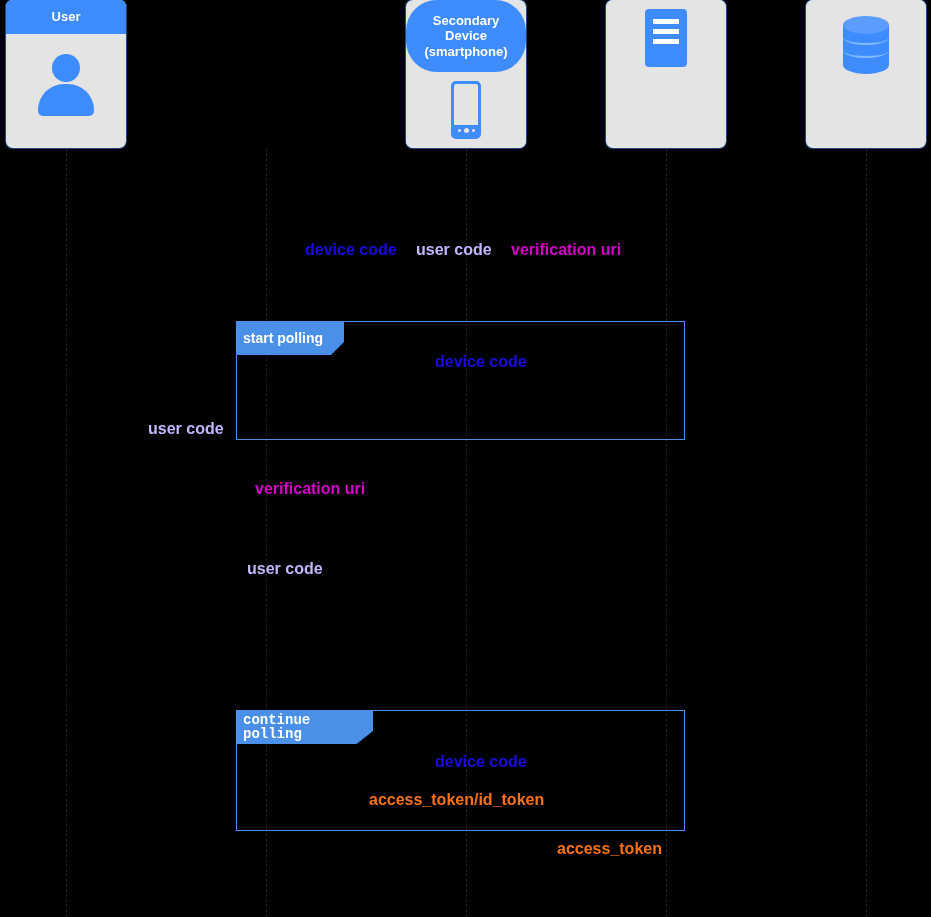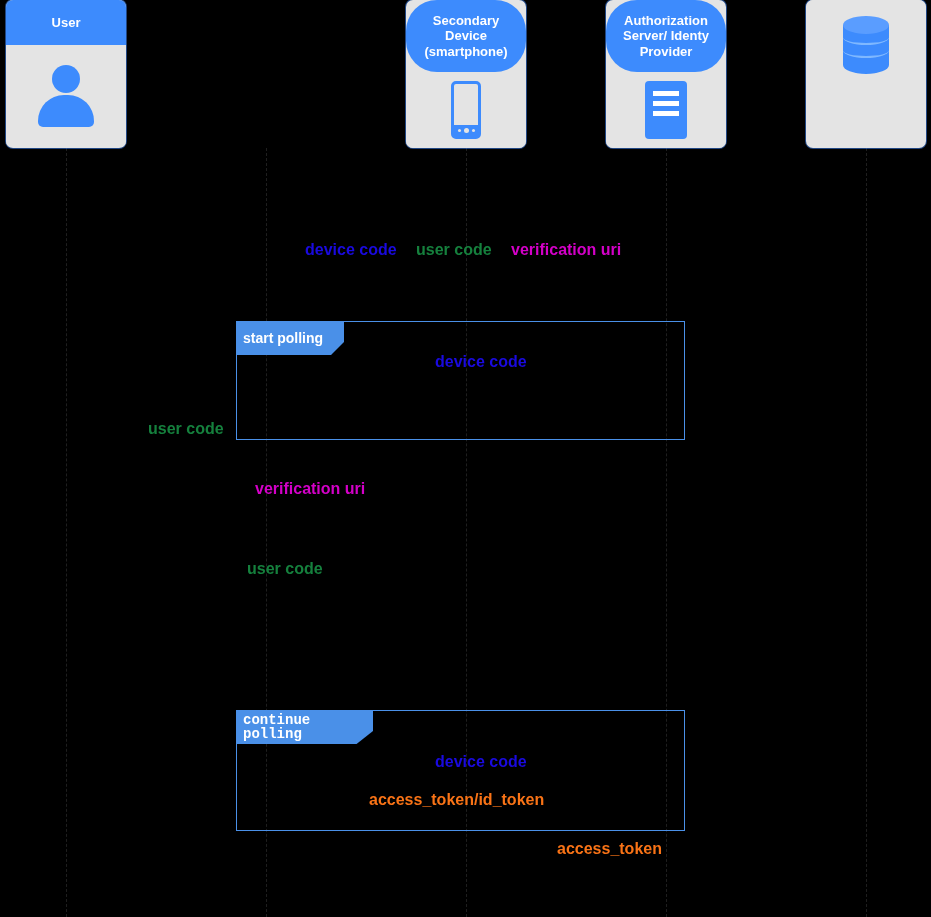--- a/index.html
+++ b/index.html
@@ -50,21 +50,21 @@
     padding: 2px 3px;
     width: 100%;
   }
   .participant .p-body {
     width: 100%;
     display: flex;
     align-items: center;
     justify-content: center;
     background: #e4e4e4;
   }
-  .p-h1 .p-head { height: 45px; }
+  .p-h1 .p-head { height: 34px; }
   .p-h1 .p-body { height: 102px; }
   .p-h2 .p-head { height: 58px; }
   .p-h2 .p-body { height: 90px; }
   .p-h3 .p-head { height: 72px; border-radius: 31px; }
   .p-h3 .p-body { height: 76px; }
 
   
   .lifeline {
     position: absolute;
     width: 0;
@@ -97,21 +97,21 @@
 
   
   .msg {
     position: absolute;
     font-weight: bold;
     font-size: 16px;
     line-height: 20px;
     white-space: nowrap;
   }
   .c-blue    { color: #1a0ae0; }
-  .c-purple  { color: #15803d; }
+  .c-purple  { color: #c4b5fd; }
   .c-magenta { color: #d400c8; }
   .c-green   { color: #f97316; }
 
   
   .icn { display: block; }
 
   .ic-user { width: 56px; height: 62px; position: relative; }
   .ic-user .head {
     position: absolute; left: 14px; top: 0;
     width: 28px; height: 28px; border-radius: 50%;
@@ -235,27 +235,20 @@
         <div class="foot">
             <i></i>
             <i class="mid"></i>
             <i></i>
           </div>
       </div>
     </div>
   </div>
 
   <div class="participant p-h3" style="left:606px; top:0;">
-    <div class="p-head">
-      <div>
-        <div>Authorization</div>
-        <div>Server/ Identy</div>
-        <div>Provider</div>
-      </div>
-    </div>
     <div class="p-body">
       <div class="ic-server icn">
         <span></span>
           <span></span>
           <span></span>
       </div>
     </div>
   </div>
 
   <div class="participant p-h2" style="left:806px; top:0;">

